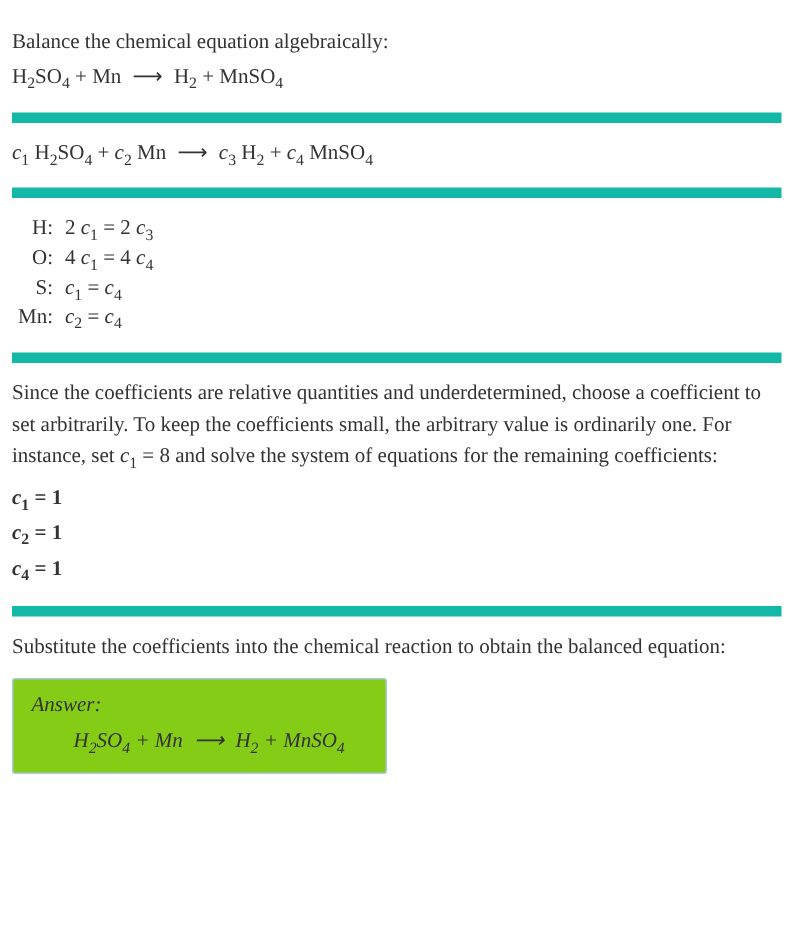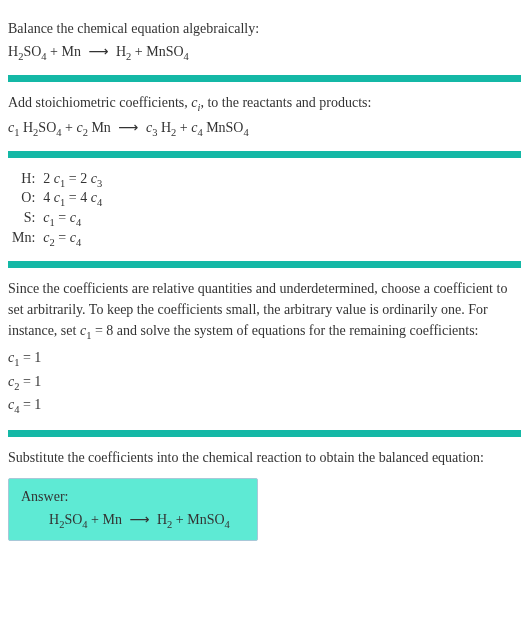--- a/index.html
+++ b/index.html
@@ -32,32 +32,34 @@
     }
     .equation-table td {
       padding: 1px 4px;
       vertical-align: baseline;
     }
     .equation-table td:first-child {
       text-align: right;
     }
     .coeff-list {
       margin: 4px 0;
+      font-weight: bold;
     }
     .coeff-list div {
       line-height: 1.5;
     }
     .answer-box {
       border: 1px solid #a8c8d8;
-      background: #5eead4;
+      background: #84cc16;
       padding: 10px 12px;
       margin-top: 8px;
       border-radius: 2px;
       display: inline-block;
       min-width: 250px;
+      font-style: italic;
     }
     .answer-label {
       margin-bottom: 6px;
     }
     .answer-eq {
       padding-left: 28px;
     }
     sub {
       font-size: 0.75em;
       vertical-align: sub;
@@ -73,23 +75,20 @@
 <body>
 
 <div class="section">
   <div class="text-line">Balance the chemical equation algebraically:</div>
   <div class="text-line">
     <span><span>H</span><sub>2</sub><span>SO</span><sub>4</sub></span><span> + Mn </span><span class="arrow">⟶</span><span><span> H</span><sub>2</sub></span><span> + MnSO</span><sub>4</sub>
   </div>
 </div>
 
 <div class="section">
-  <div class="text-line">
-    <span>Add stoichiometric coefficients, </span><span class="var">c</span><sub><span class="var">i</span></sub><span>, to the reactants and products:</span>
-  </div>
   <div class="text-line">
     <span class="var">c</span><sub>1</sub><span> H</span><sub>2</sub><span>SO</span><sub>4</sub><span> + </span><span class="var">c</span><sub>2</sub><span> Mn </span><span class="arrow">⟶ </span><span class="var">c</span><sub>3</sub><span> H</span><sub>2</sub><span> + </span><span class="var">c</span><sub>4</sub><span> MnSO</span><sub>4</sub>
   </div>
 </div>
 
 <div class="section">
   <table class="equation-table">
     <tbody>
         <tr>
       <td>H:</td>

